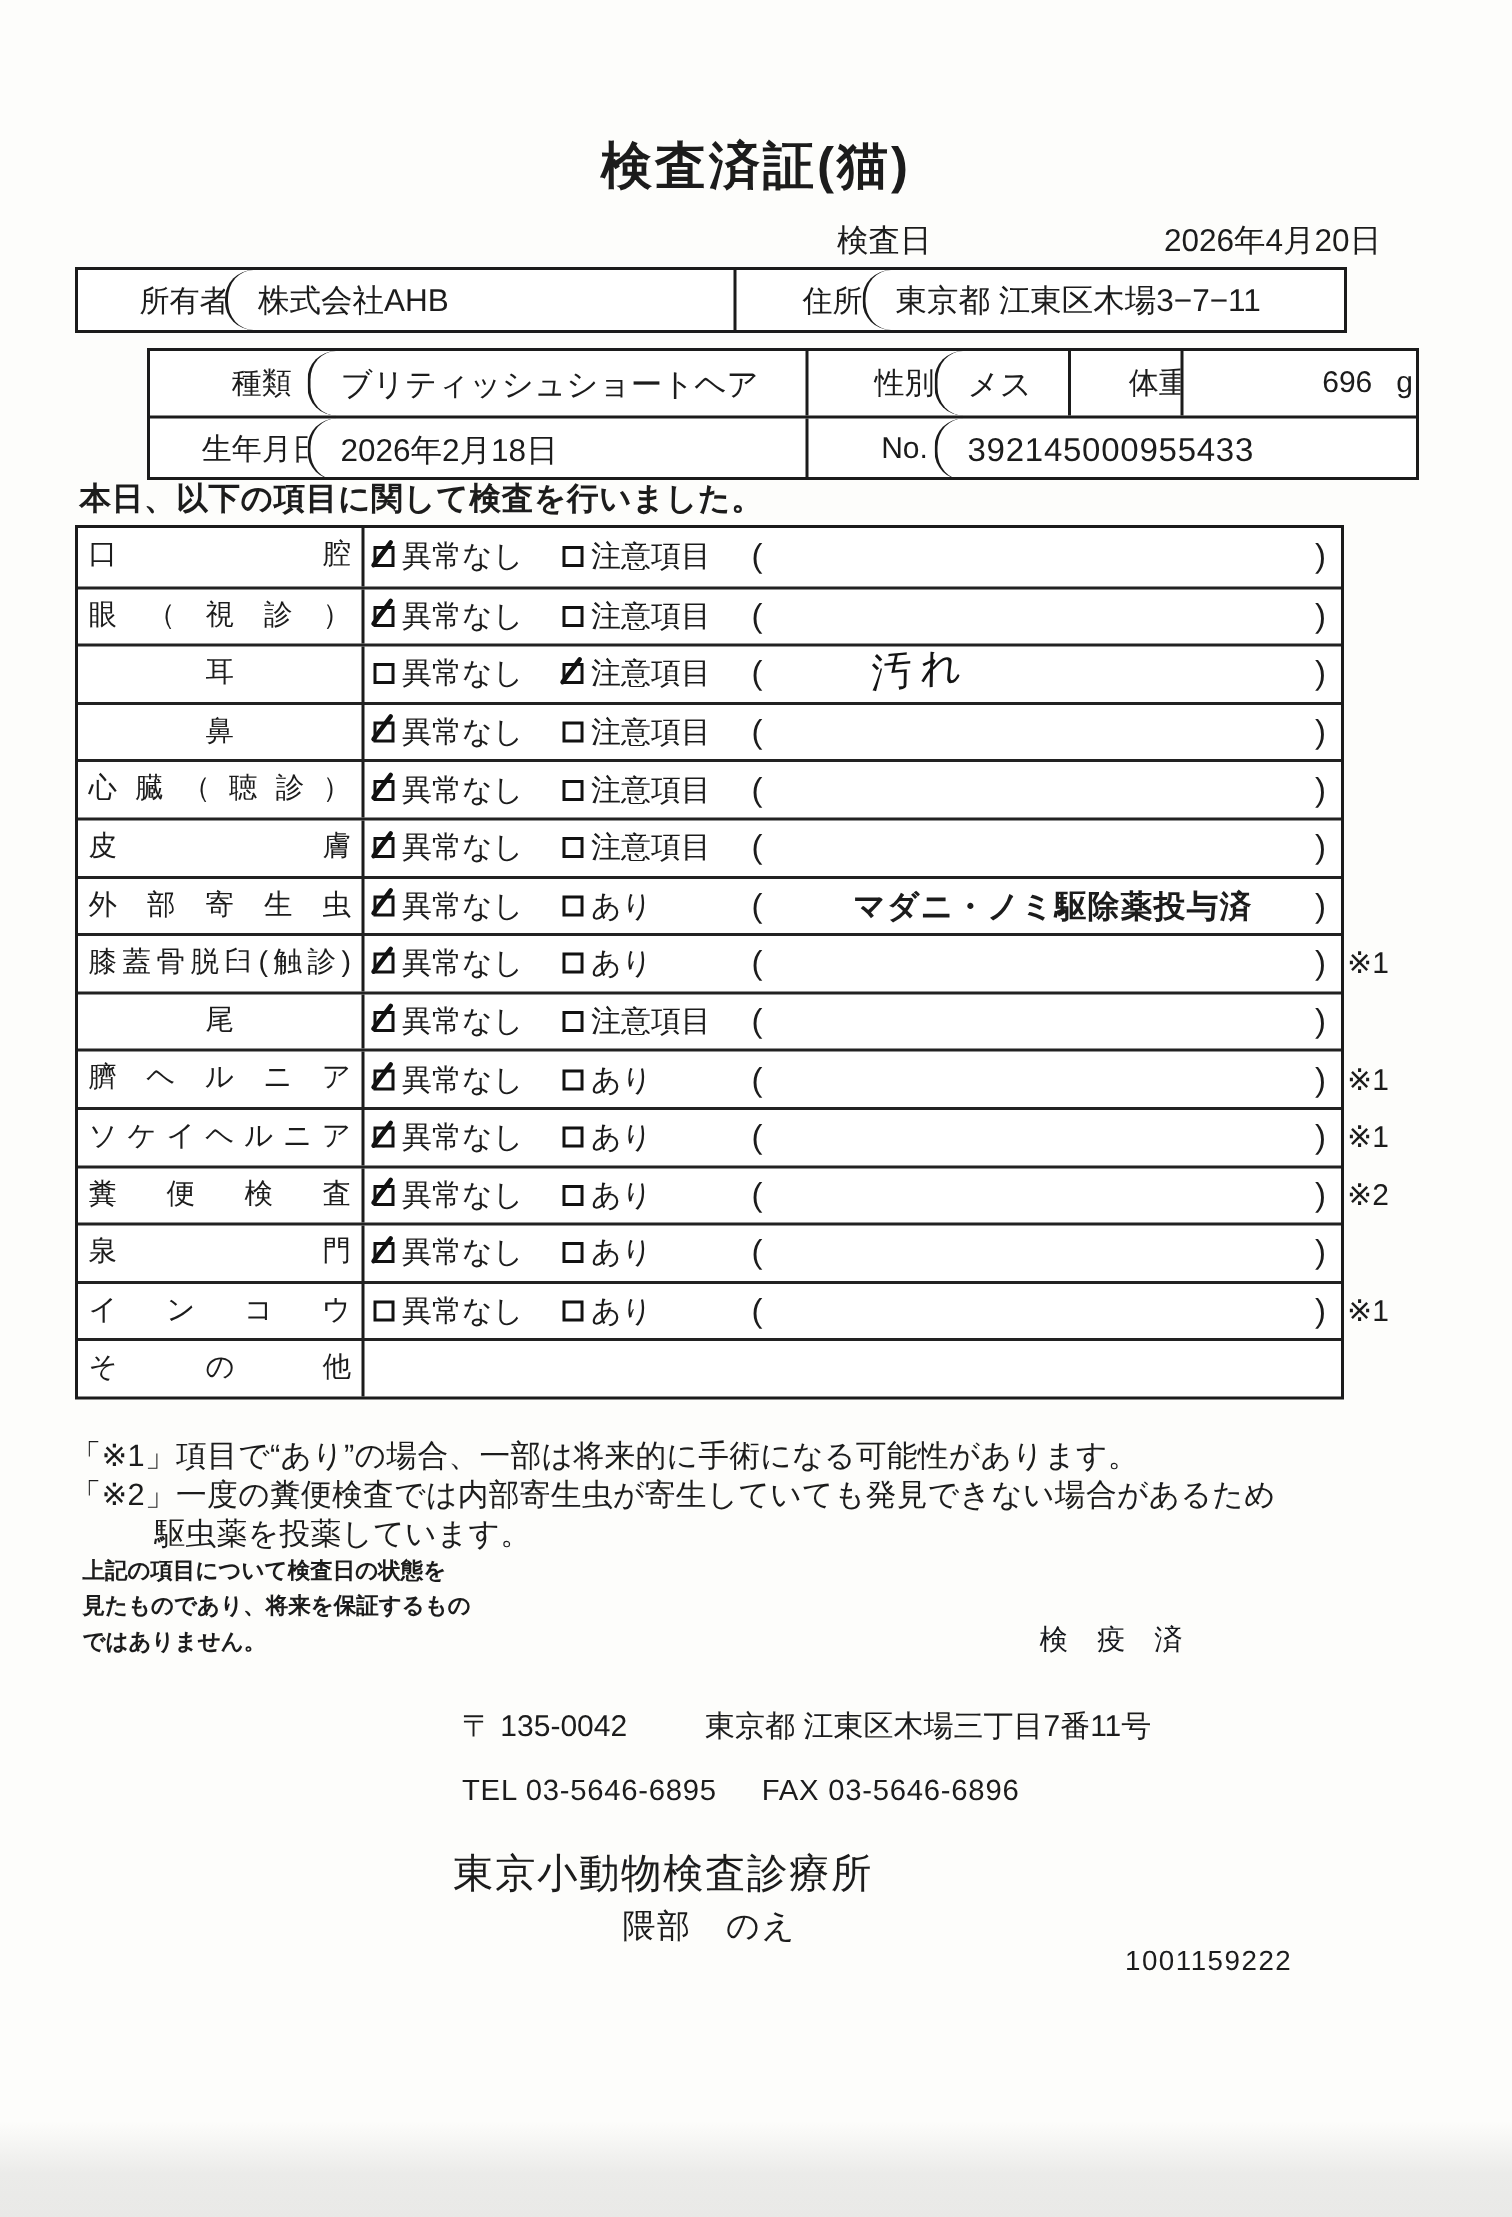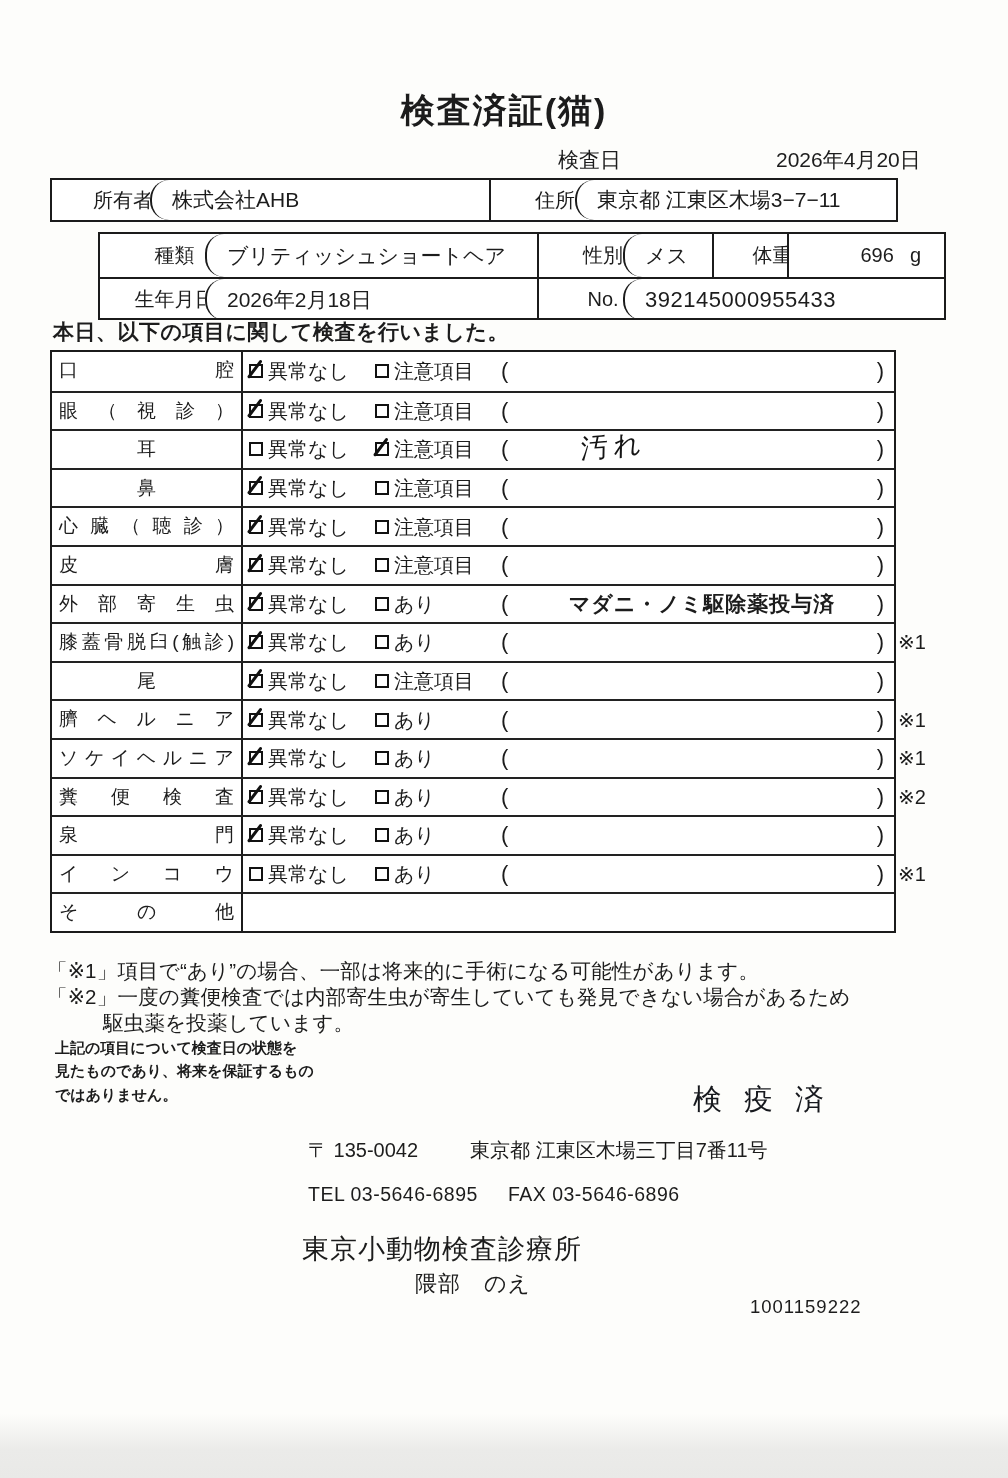--- a/index.html
+++ b/index.html
@@ -31,21 +31,21 @@
   .htable-owner{ top:178px; height:44px; display:grid; grid-template-columns:98px 339px 86px 1fr; }
   .htable-animal{ top:232px; height:88px;margin-left:48px; }
   .hrow{ display:grid; height:43px; }
   .hrow1{ grid-template-columns:105px 332px 86px 89px 75px 1fr; }
   .hrow2{ grid-template-columns:105px 332px 86px 1fr; border-top:2px solid #1b1b1b; }
   .hcell{ display:flex; align-items:center; font-size:20px; overflow:hidden; white-space:nowrap; }
   .hcell + .hcell{ border-left:2px solid #1b1b1b; }
   .hcell.lab{ justify-content:center;padding-left:44px; }
   .hcell.val{ padding-left:20px; font-size:21px;border-radius:19px; }
   .hcell.num{ font-size:22px; letter-spacing:0.5px; }
-  .hcell.weight{ justify-content:flex-end; padding-right:23px; gap:16px; }
+  .hcell.weight{ justify-content:flex-end; padding-right:2px; gap:16px; }
 
   .statement{ position:absolute; top:318px; left:53px; font-size:21px; font-weight:600; letter-spacing:0.5px; }
 
   
   .chk-table{ position:absolute; top:350px; left:50px; width:846px; border:2.5px solid #1b1b1b; background:#fff; }
   .chk-row{ position:relative; display:flex; height:38.6px; }
   .chk-row + .chk-row{ border-top:2px solid #222; }
   .lbl{
     width:191px; border-right:2px solid #1b1b1b;
     font-size:19px; line-height:36px; padding:0 7px;
@@ -73,21 +73,21 @@
   .comment[data-style="hand"]{
     font-size:27px; font-weight:500; letter-spacing:6px; color:#141414;
     transform:translateY(-58%) translateX(-88px) rotate(-5deg) skewX(-6deg);
   }
   .ref{ position:absolute; right:-46px; top:50%; transform:translateY(-50%); font-size:20px; width:42px; }
 
   .notes{ position:absolute; top:910px; left:47px; font-size:20.5px; line-height:1.26; letter-spacing:0.2px;margin-top:48px; }
   .notes .indent{ padding-left:56px; }
 
   .disclaimer{ position:absolute; top:1036px; left:55px; font-size:15px; font-weight:600; line-height:1.56; }
-  .stamp{ position:absolute; top:1080px; left:693px; font-size:29px; letter-spacing:7px; font-weight:500; color:#16181d; }
+  .stamp{ position:absolute; top:1080px; left:693px; font-size:19px; letter-spacing:7px; font-weight:500; color:#16181d; }
 
   .addr-line{ position:absolute; top:1137px; left:308px; display:flex; gap:52px; font-size:20px; }
   .tel-line{ position:absolute; top:1183px; left:308px; display:flex; gap:30px; font-size:19.5px; letter-spacing:0.5px; }
   .clinic{ position:absolute; top:1231px; left:302px; font-size:27px; font-weight:500; letter-spacing:1px; }
   .examiner{ position:absolute; top:1269px; left:415px; font-size:22px; letter-spacing:1px; }
   .serial{ position:absolute; top:1296px; left:750px; font-size:18.5px; letter-spacing:1px; }
 </style>
 </head>
 <body>
 

